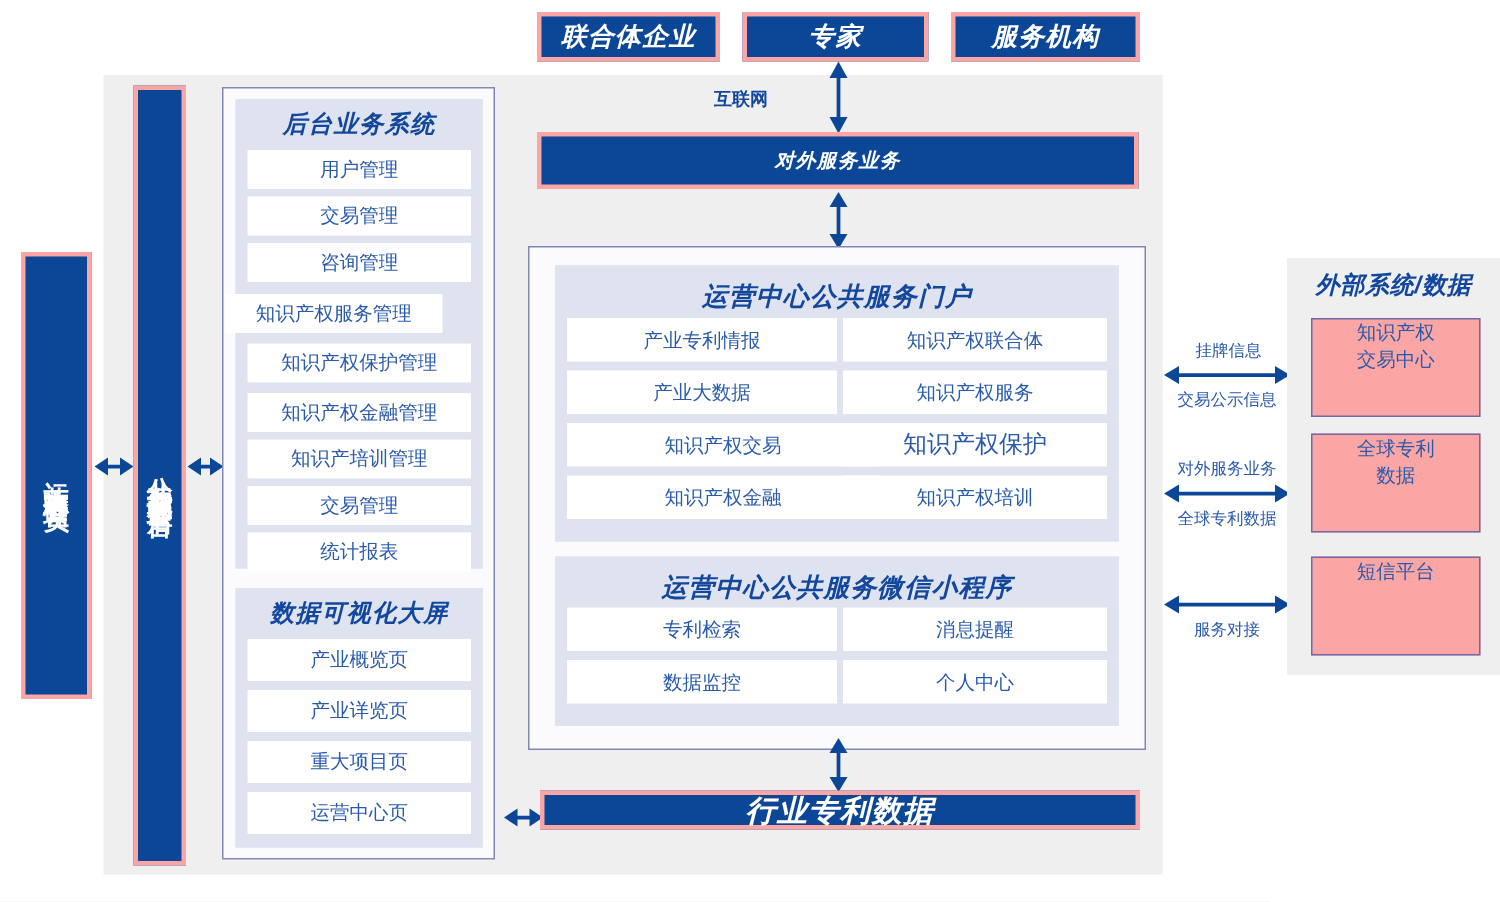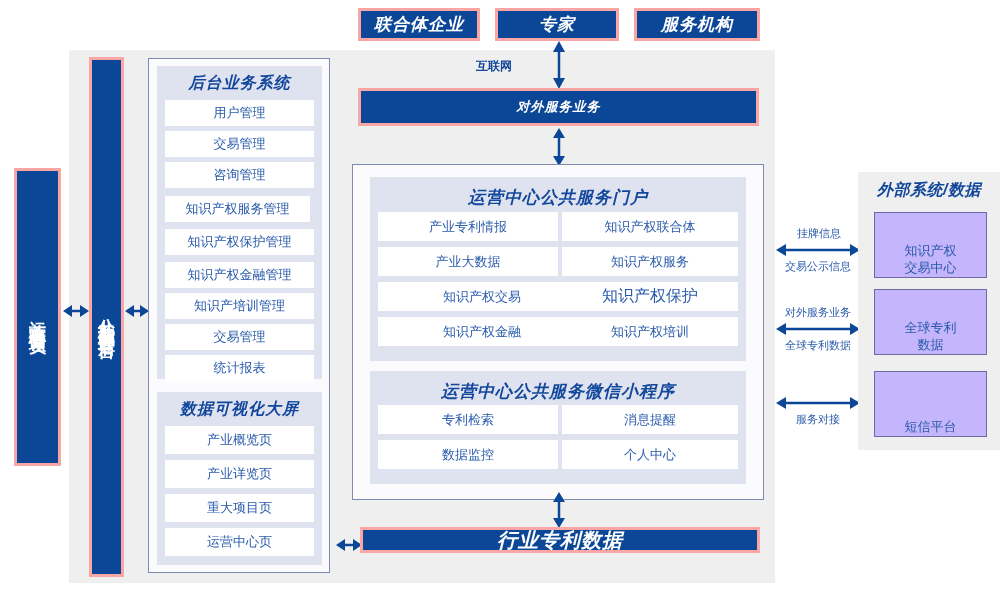--- a/index.html
+++ b/index.html
@@ -59,24 +59,24 @@
     box-sizing:border-box;
   }
 
   
   .ext-panel{background:#efefef;}
   .ext-title{
     color:#12479c;font-weight:bold;font-style:italic;
     text-align:center;letter-spacing:0.5px;
   }
   .ext-box{
-    background:#c4b5fd;
+    background:#fca5a5;
     border:1px solid #6f6aa6;
     color:#2a5bab;
-    display:flex;align-items:flex-end;justify-content:center;
+    display:flex;align-items:flex-start;justify-content:center;
     text-align:center;
     line-height:1.35;
   }
 
   
   .arrow-label{
     color:#2a5bab;
     text-align:center;
     white-space:nowrap;
     font-size:11px;
@@ -128,21 +128,21 @@
 </svg>
 
 <div class="abs white-panel" style="left:148px;top:58px;width:182px;height:515px;"></div>
 
 <div class="abs group-panel" style="left:157px;top:66px;width:165px;height:313px;"></div>
 <div class="abs group-title" style="left:157px;top:73px;width:165px;font-size:16px;">后台业务系统</div>
 
 <div class="abs cell" style="left:165px;top:100px;width:149px;height:26px;font-size:13px;">用户管理</div>
 <div class="abs cell" style="left:165px;top:131px;width:149px;height:26px;font-size:13px;">交易管理</div>
 <div class="abs cell" style="left:165px;top:162px;width:149px;height:26px;font-size:13px;">咨询管理</div>
-<div class="abs cell" style="left:165px;top:196px;width:145px;height:26px;font-size:13px;">知识产权服务管理</div>
+<div class="abs cell" style="left:150px;top:196px;width:145px;height:26px;font-size:13px;">知识产权服务管理</div>
 <div class="abs cell" style="left:165px;top:229px;width:149px;height:26px;font-size:13px;">知识产权保护管理</div>
 <div class="abs cell" style="left:165px;top:262px;width:149px;height:26px;font-size:13px;">知识产权金融管理</div>
 <div class="abs cell" style="left:165px;top:293px;width:149px;height:26px;font-size:13px;">知识产培训管理</div>
 <div class="abs cell" style="left:165px;top:324px;width:149px;height:26px;font-size:13px;">交易管理</div>
 <div class="abs cell" style="left:165px;top:355px;width:149px;height:26px;font-size:13px;">统计报表</div>
 
 <div class="abs group-panel" style="left:157px;top:392px;width:165px;height:173px;"></div>
 <div class="abs group-title" style="left:157px;top:399px;width:165px;font-size:16px;">数据可视化大屏</div>
 
 <div class="abs cell" style="left:165px;top:426px;width:149px;height:28px;font-size:13px;">产业概览页</div>

